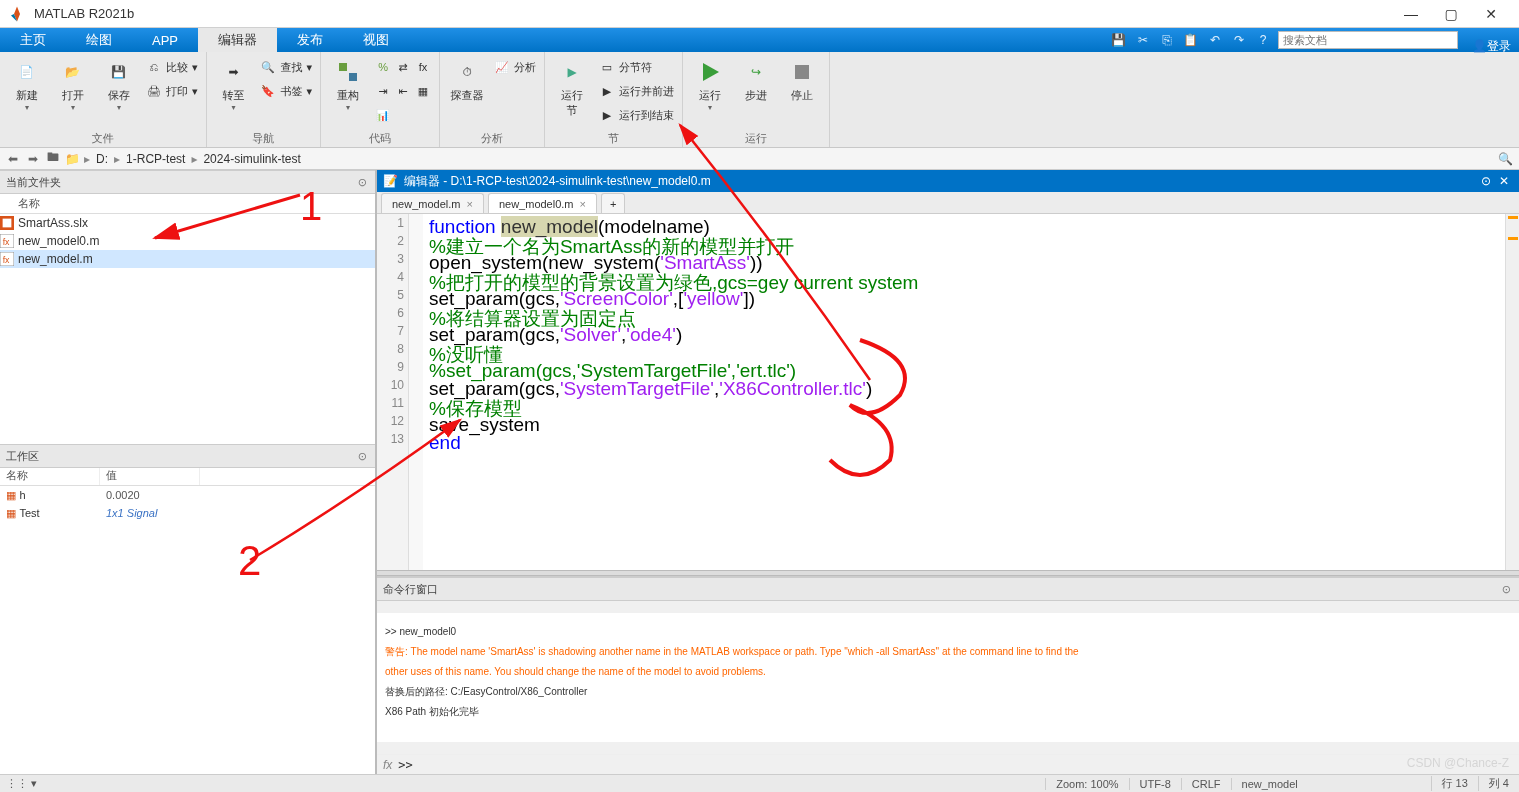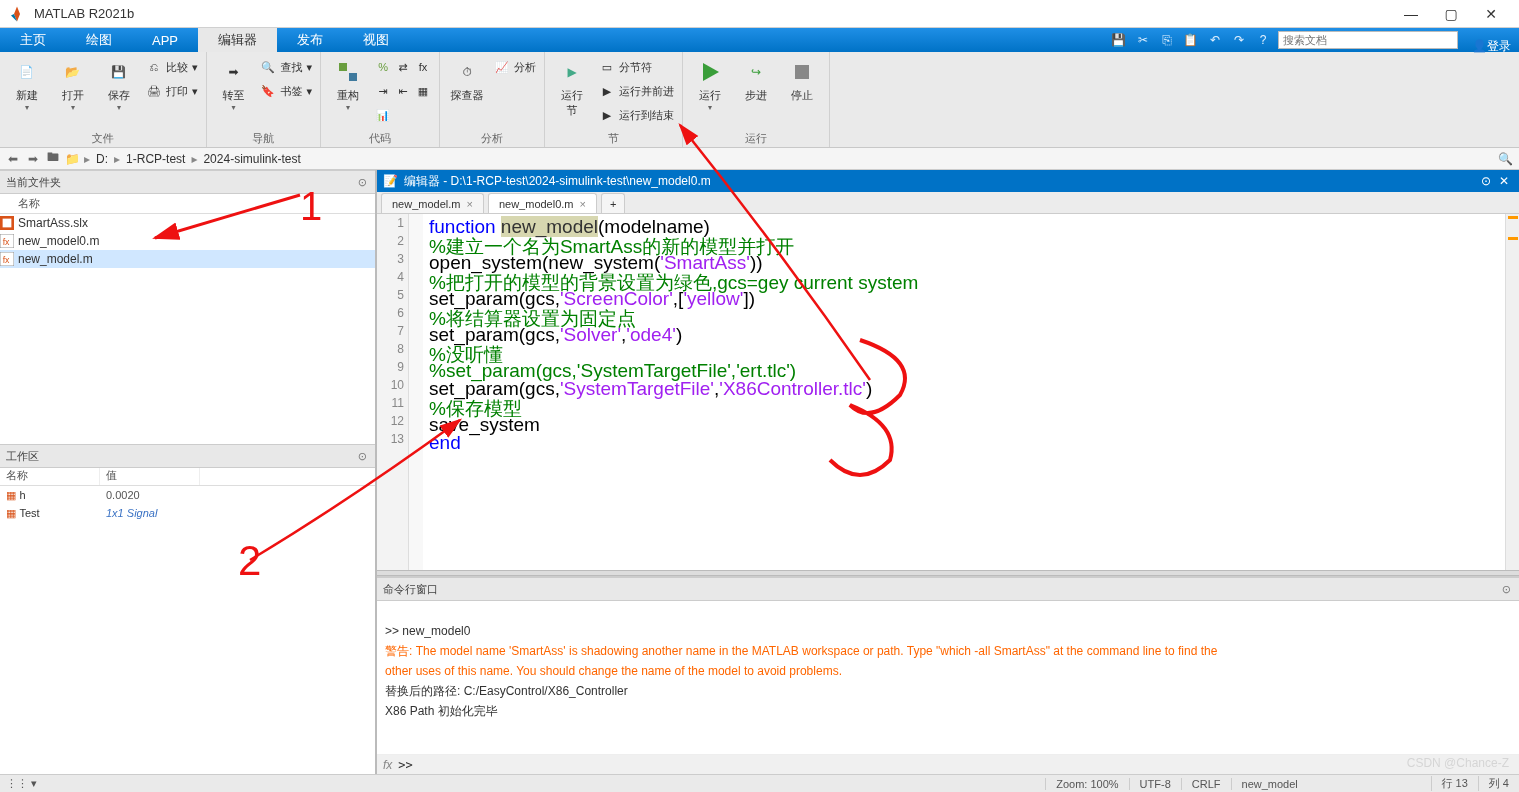--- a/index.html
+++ b/index.html
@@ -82,22 +82,22 @@
 .kw { color:#0000ff; }
 .com { color:#008000;text-align:right; }
 .str { color:#a020f0; }
 .fn { color:#000; }
 .hl { background:#d7d7b0; }
 .warnbar { width:14px; background:#f0f0f0; border-left:1px solid #ddd; }
 .warnbar .wm { width:10px; height:3px; background:#ff9900; margin:2px auto; }
 
 .splitter { height:6px; background:#ddd; cursor:row-resize; border-top:1px solid #bbb; border-bottom:1px solid #bbb; }
 
-.cmdwin { height:198px; display:flex; flex-direction:column; border-top:1px solid #ccc; }
-.cmdbody { flex:1; background:#fff; font-family:Consolas,monospace; font-size:12px; padding:20px 8px; overflow:auto; }
+.cmdwin { height:198px; display:flex; flex-direction:column; border-top:1px solid #ccc;gap:12px; }
+.cmdbody { flex:1; background:#fff; font-family:Consolas,monospace; font-size:10px; padding:9px 8px; overflow:auto; }
 .cmdbody .cline { line-height:20px; white-space:pre-wrap; }
 .cmdbody .warn { color:#ff6600; }
 .cmdbody .link { text-decoration:underline; cursor:pointer; }
 .cmdprompt { display:flex; align-items:center; height:20px; border-top:1px solid #eee; }
 .cmdprompt .fx { font-style:italic; color:#888; padding:0 6px; }
 .cmdprompt .pp { font-family:Consolas,monospace; }
 
 .statusbar { height:18px; background:#eaeaea; border-top:1px solid #ccc; display:flex; align-items:center; font-size:11px; color:#555; }
 .statusbar .scell { padding:0 10px; border-left:1px solid #ccc; }
 .statusbar .sl { flex:1; padding-left:6px; }

